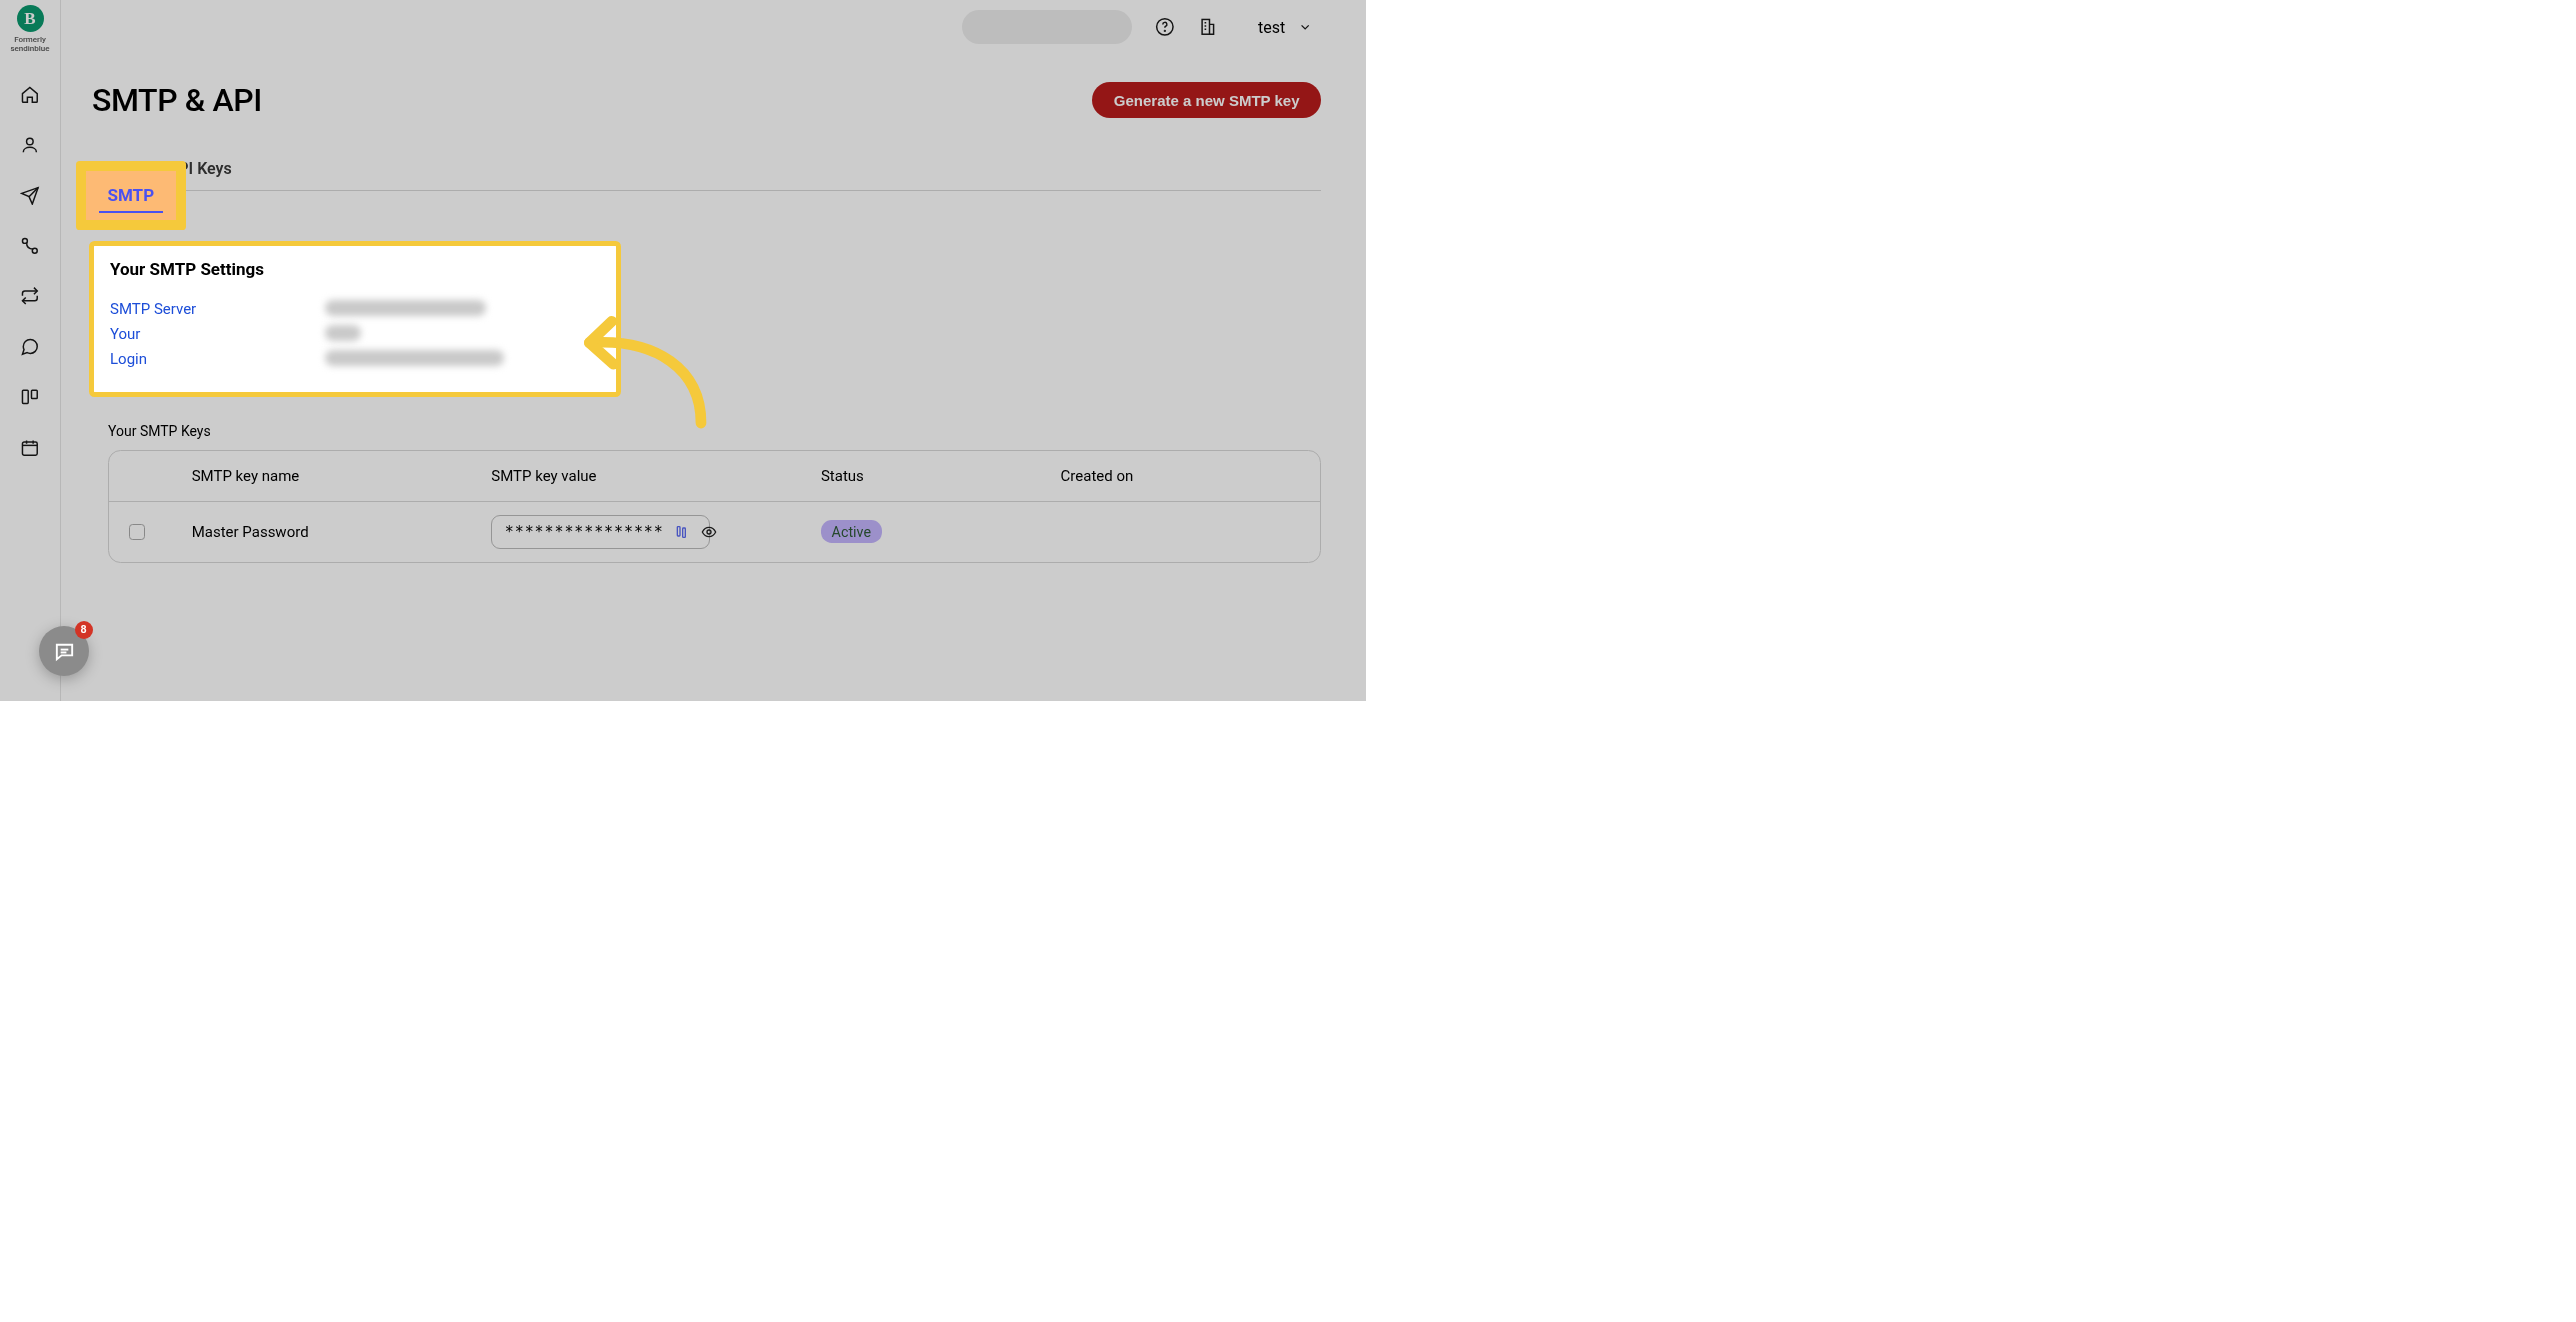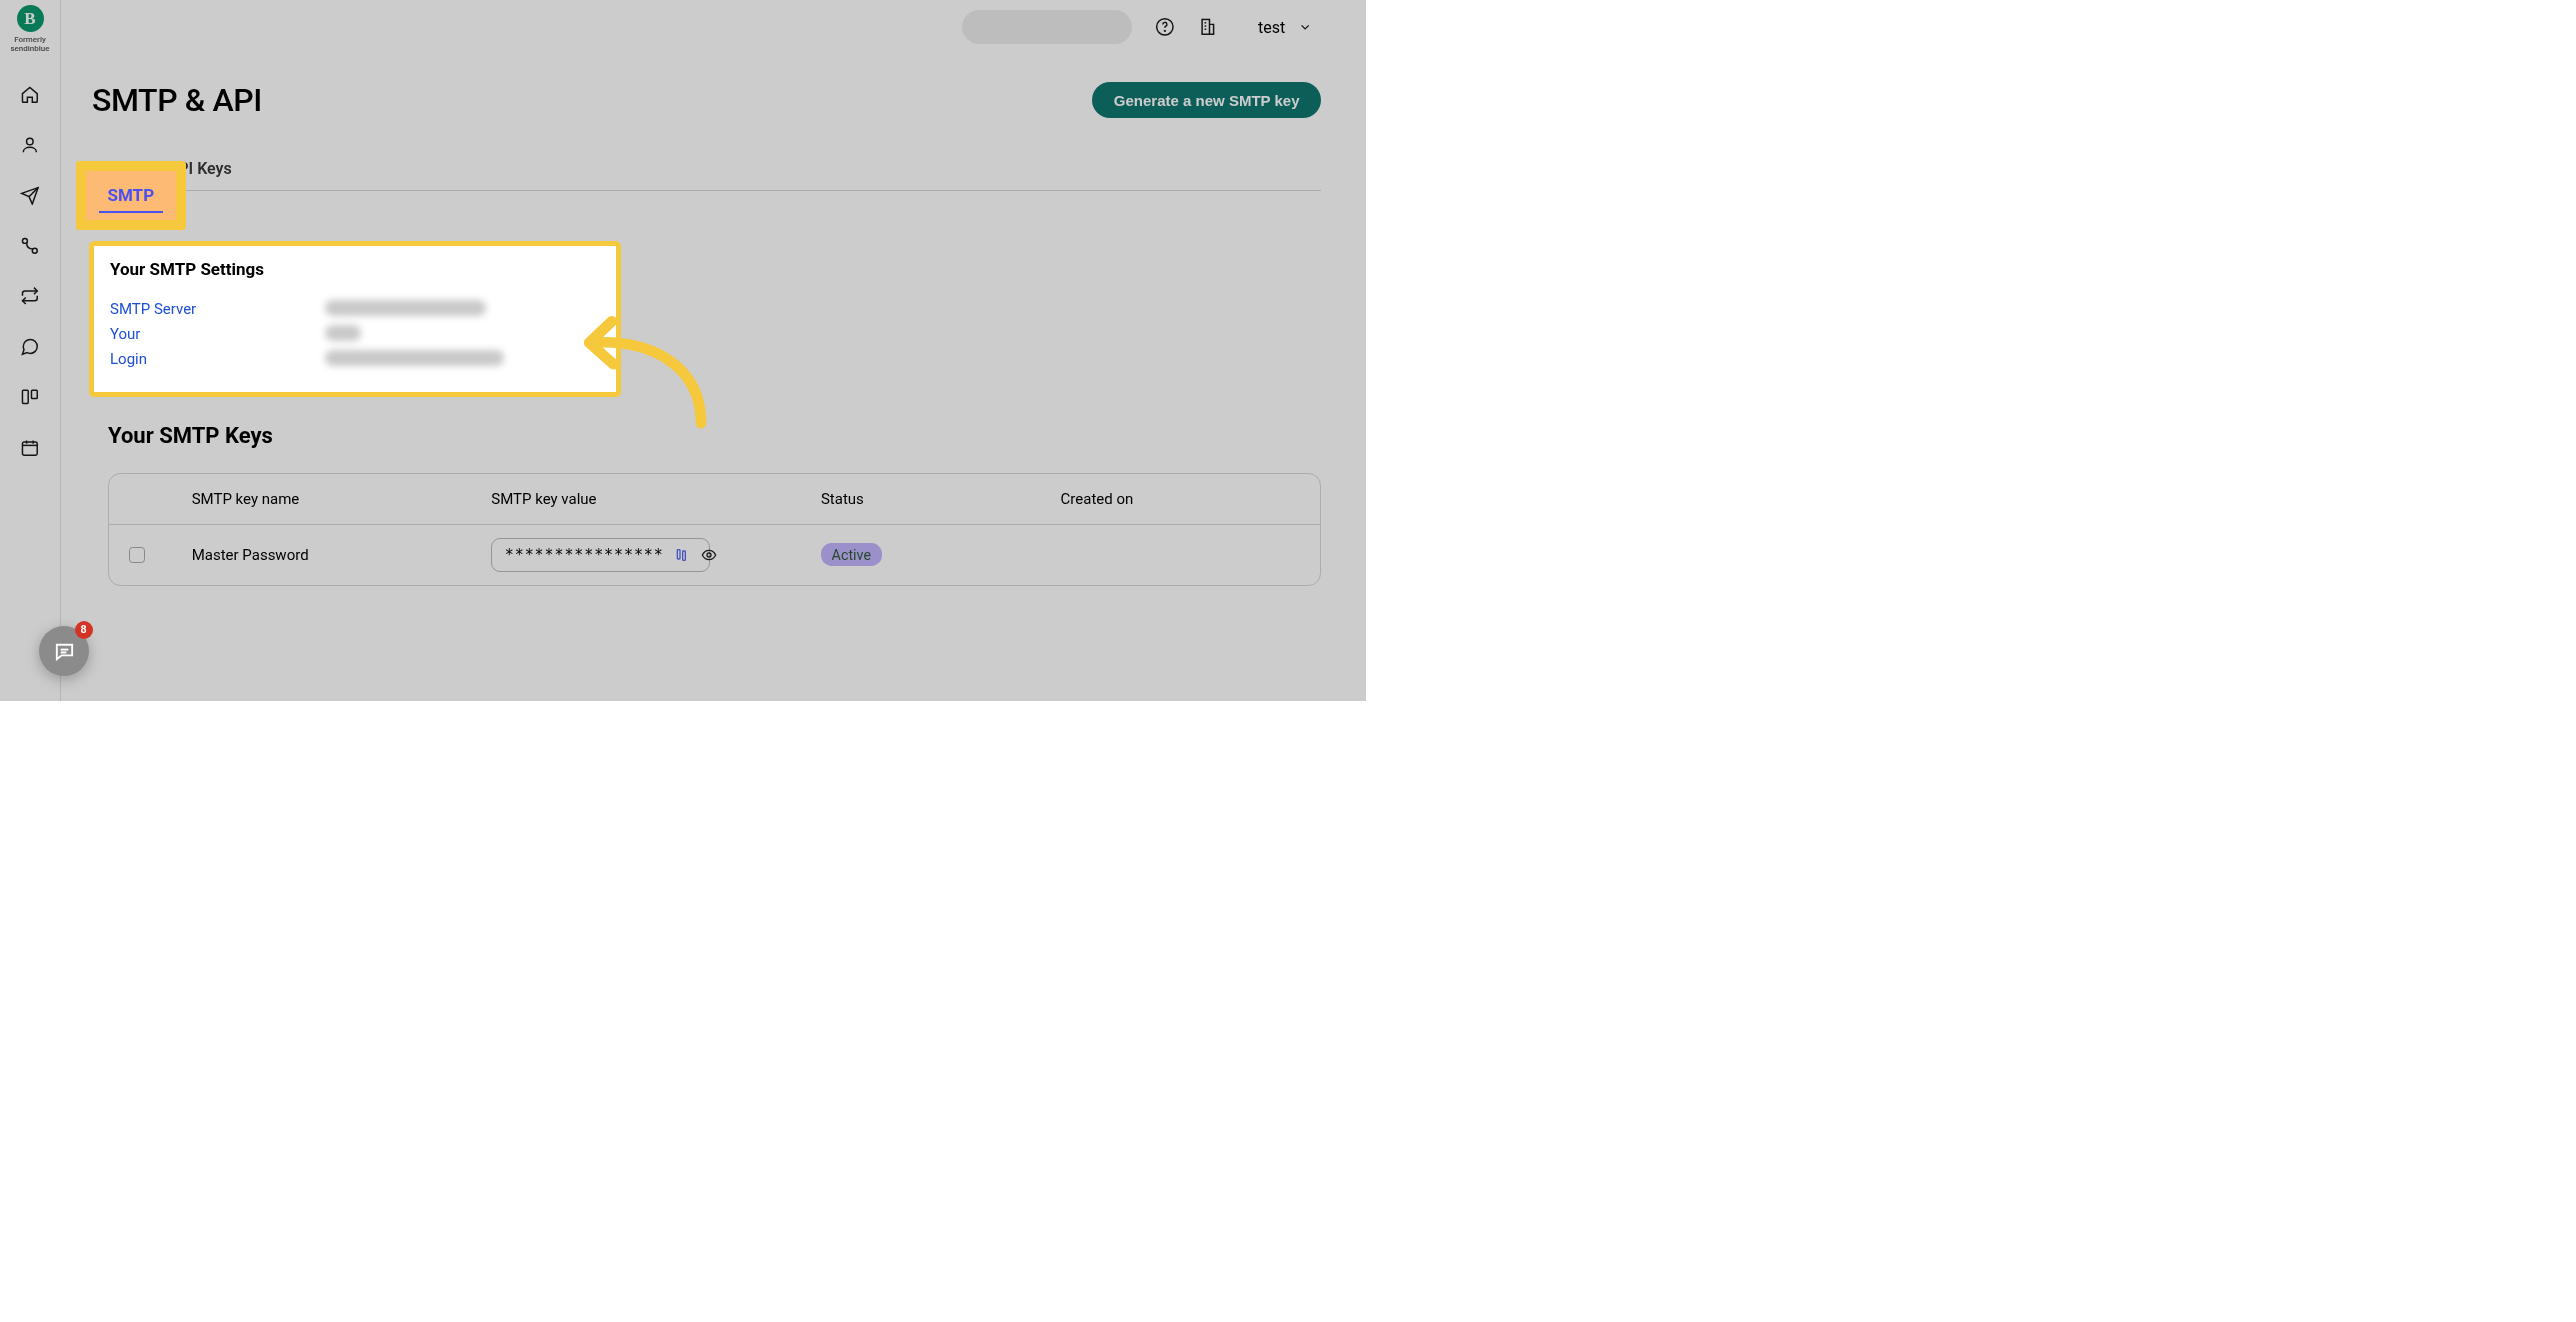--- a/index.html
+++ b/index.html
@@ -109,21 +109,21 @@
   .page-head {
     display:flex; justify-content:space-between; align-items:center;
     margin-bottom: 27px;
   }
   .page-title {
     font-size: 32px;
     font-weight: 500;
     letter-spacing: -0.4px;
   }
   .primary-btn {
-    background:#0f766e;
+    background:#b91c1c;
     color:#fff;
     border:none;
     border-radius:19.7px;
     padding: 9.8px 21.5px;
     font-size:15px;
     font-weight:600;
     cursor:pointer;
   }
 
   
@@ -201,23 +201,23 @@
     z-index:200;
     pointer-events:none;
   }
 
   
   .keys-section {
     margin-top: 232px;
     padding-left: 16px;
   }
   .keys-title {
-    font-size:22px;
-    font-weight:700;
-    margin-bottom: 25px;
+    font-size:14px;
+    font-weight:400;
+    margin-bottom: 11px;
   }
   .keys-table {
     border:0.9px solid #d7d7d7;
     border-radius:12.5px;
     overflow:hidden;
   }
   .keys-head, .keys-row {
     display:grid;
     grid-template-columns: 63px 1fr 1.1fr 0.8fr 0.8fr;
     align-items:center;

